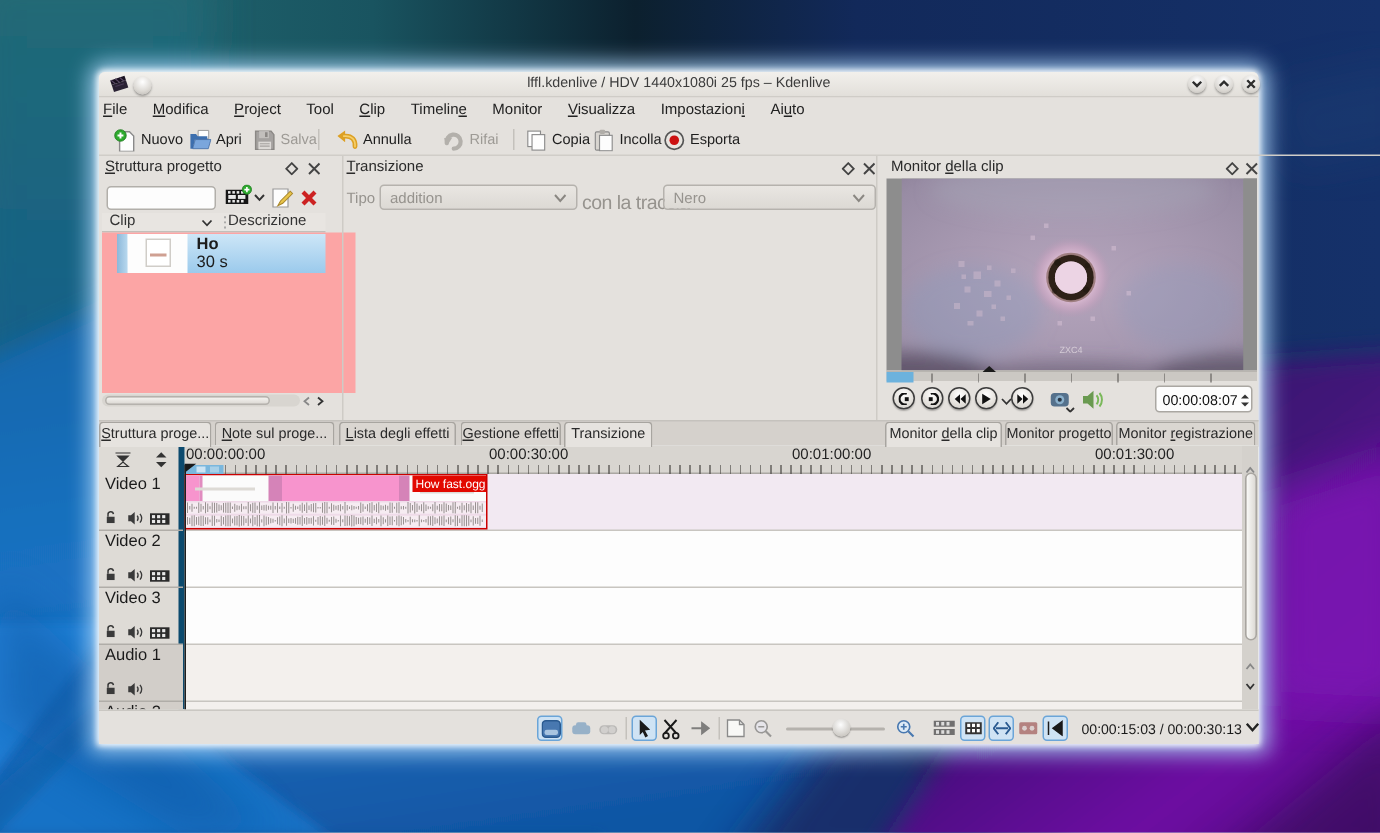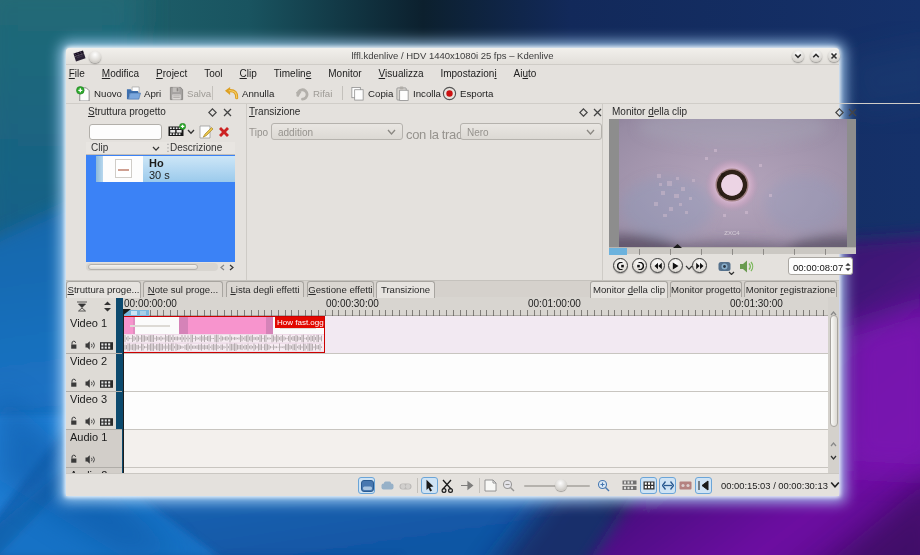--- a/index.html
+++ b/index.html
@@ -26,21 +26,21 @@
   display:flex; align-items:center; font-size:10px; color:#222; }
 #menubar span { padding:0 8.5px; }
 #menubar u { text-decoration:underline; text-underline-offset:1px; }
 
 #toolbar { position:absolute; left:0; top:34px; width:880px; height:22px;
   border-bottom:1px solid #d0cdc8; }
 .tbi { position:absolute; top:3px; height:16px; display:flex; align-items:center; gap:3px; font-size:9.7px; color:#1d1d1d; white-space:nowrap; }
 .tbi.dis { color:#9d9a95; }
 .ticon { width:15px; height:15px; position:relative; }
 
-.dock { position:absolute; top:56px; height:176px;margin-left:18px; }
+.dock { position:absolute; top:56px; height:176px; }
 .dtitle { position:absolute; top:2px; left:4px; font-size:10px; color:#2a2a2a; }
 .combo { height:17px; background:linear-gradient(#e9e6e2,#dcd9d4); border:1px solid #b5b2ad; border-radius:3px; font-size:10px; color:#96938e; }
 .combo span { position:absolute; left:6px; top:2.5px; }
 .rbtn { position:absolute; width:15px; height:15px; border-radius:50%;
   background:radial-gradient(circle at 50% 32%, #ffffff, #e6e3de 55%, #cfccc7);
   border:1.4px solid #3c3c3c; box-sizing:border-box;
   box-shadow:0 1px 1px rgba(0,0,0,.25); }
 
 .tabrow { position:absolute; top:232px; height:17px; color:#2a2a2a; }
 .tab { position:absolute; top:0; height:16px; line-height:15px; text-align:center; white-space:nowrap; overflow:hidden; font-size:9.6px;
@@ -256,21 +256,21 @@
         <path d="M2 4l2-2 3 3 3-3 2 2-3 3 3 3-2 2-3-3-3 3-2-2 3-3z" fill="#cc2222"></path>
       </svg>
     <div class="abs" style="left:2px; top:38px; width:149px; height:13px; background:#e8e5e1; border-bottom:1px solid #c2bfba; font-size:10px; color:#333;">
       <span class="abs" style="left:5px; top:0;">Clip</span>
       <svg class="abs" style="left:66px; top:4px;" width="8" height="6" viewBox="0 0 8 6">
           <path d="M1 1l3 3.2L7 1" fill="none" stroke="#333" stroke-width="1.2"></path>
         </svg>
       <span class="abs" style="left:77px; top:0; color:#999;">⋮</span>
       <span class="abs" style="left:84px; top:0;">Descrizione</span>
     </div>
-    <div class="abs" style="left:2px; top:51px; width:149px; height:107px; background:#3b82f6;padding-left:15px;">
+    <div class="abs" style="left:2px; top:51px; width:169px; height:107px; background:#fca5a5;padding-left:15px;">
       <div class="abs" style="left:10px; top:1px; width:139px; height:26px; background:linear-gradient(#cde6f7,#9bcaec);"></div>
       <div class="abs" style="left:10px; top:1px; width:7px; height:26px; background:linear-gradient(90deg,#8cb8da,#b8d8ee);"></div>
       <div class="abs" style="left:17px; top:1px; width:40px; height:26px; background:#fdfdfd;"></div>
       <div class="abs" style="left:29px; top:4px; width:17px; height:19px; background:#fff; border:1px solid #d0cdc8;">
           <div class="abs" style="left:2px; top:9px; width:11px; height:1.5px; background:#cfa092;"></div>
         </div>
       <div class="abs" style="left:63px; top:2px; font-weight:bold; font-size:11px;">Ho</div>
       <div class="abs" style="left:63px; top:14px; font-size:11px;">30 s</div>
     </div>
     <div class="abs" style="left:2px; top:158px; width:149px; height:10px;">
@@ -455,21 +455,21 @@
         </div>
       <svg class="abs" style="left:-1px; top:12px;" width="9" height="7" viewBox="0 0 9 7">
           <path d="M0 0h9L0 7z" fill="#1a1a1a"></path>
         </svg>
     </div>
     <div class="abs" style="left:57px; top:19px; width:705px; height:38px; background:#f2e9f2; border-bottom:1px solid #c8c5c0;"></div>
     <div class="abs" style="left:57px; top:57px; width:705px; height:38px; background:#fdfdfd; border-bottom:1px solid #c8c5c0;"></div>
     <div class="abs" style="left:57px; top:95px; width:705px; height:38px; background:#fdfdfd; border-bottom:1px solid #c8c5c0;"></div>
     <div class="abs" style="left:57px; top:133px; width:705px; height:38px; background:#f3f0ed; border-bottom:1px solid #c8c5c0;"></div>
     <div class="abs" style="left:57px; top:171px; width:705px; height:5px; background:#f3f0ed;"></div>
-    <div id="hdrcol" class="abs" style="left:0; top:0; width:57px; height:176px; background:#dedbd6; border-right:7px solid #0c4a6e;">
+    <div id="hdrcol" class="abs" style="left:0; top:0; width:57px; height:176px; background:#dedbd6; border-right:4px solid #0c4a6e;">
       <svg class="abs" style="left:10px; top:4px;" width="12" height="11" viewBox="0 0 12 11">
           <path d="M1 1h10M2.5 3L6 6.5L9.5 3z" fill="#333" stroke="#333" stroke-width="0.8"></path>
           <path d="M2.5 10L6 7L9.5 10z" fill="none" stroke="#333" stroke-width="0.8"></path>
         </svg>
       <svg class="abs" style="left:36px; top:4px;" width="11" height="11" viewBox="0 0 11 11">
           <path d="M2 4L5.5 0.5L9 4zM2 7l3.5 3.5L9 7z" fill="#333"></path>
         </svg>
       <div class="trackhdr" style="top:19px;">
           <span>Video 1</span>
           <div class="ticons"><svg width="50" height="13" viewBox="0 0 50 13">

